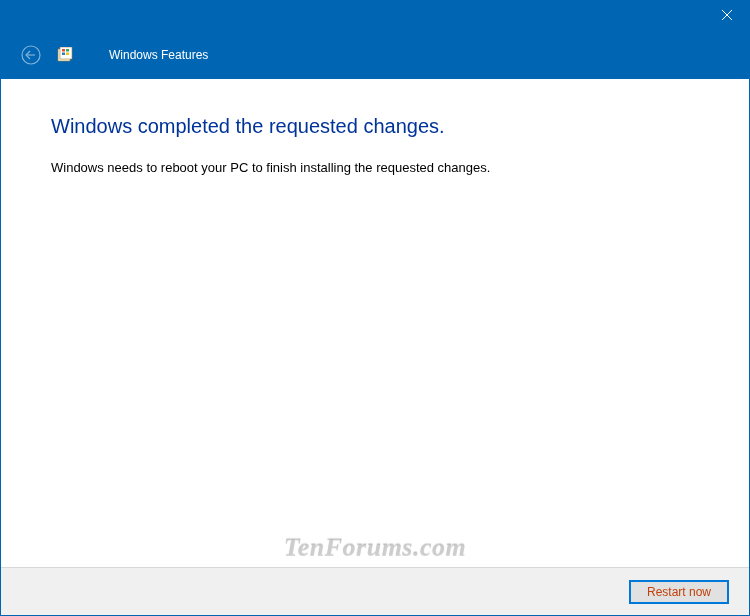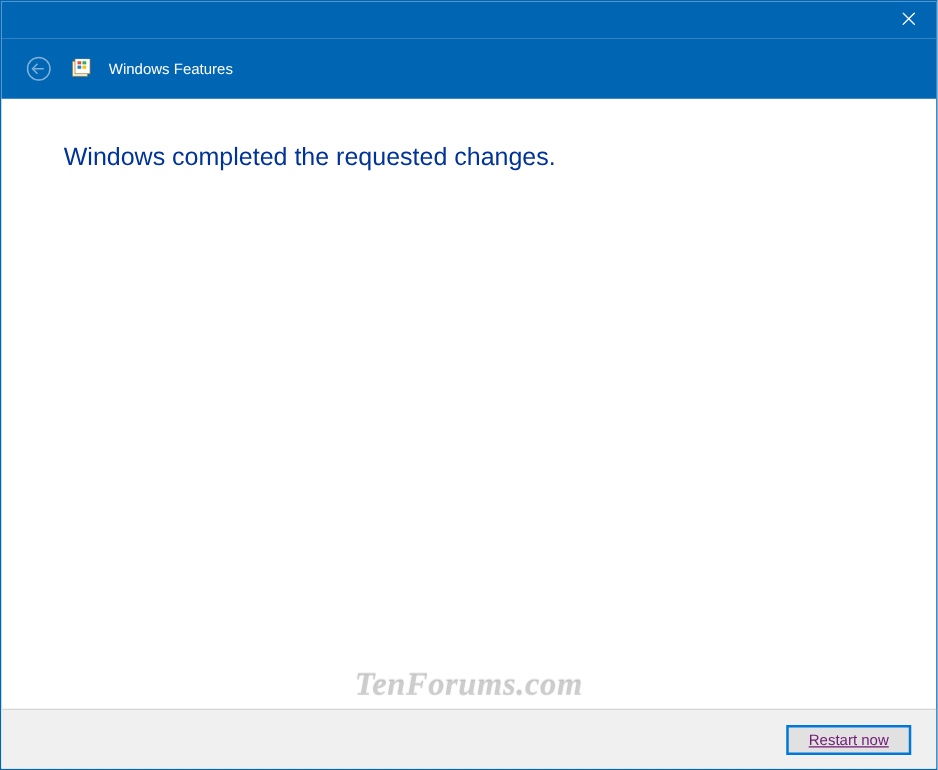--- a/index.html
+++ b/index.html
@@ -60,20 +60,21 @@
     }
     .app-icon {
       width: 16px;
       height: 16px;
       display: inline-block;
     }
     .header-title {
       color: #ffffff;
       font-size: 12px;
       font-weight: 400;
+      margin-left: 22px;
     }
     .content {
       padding: 36px 80px 0 50px;
     }
     .main-heading {
       color: #003399;
       font-size: 20px;
       font-weight: 400;
       margin-bottom: 22px;
     }
@@ -96,24 +97,23 @@
       padding-right: 20px;
       gap: 8px;
     }
     .btn {
       min-width: 100px;
       height: 24px;
       background: #e1e1e1;
       border: 1px solid #adadad;
       font-family: "Segoe UI", Tahoma, sans-serif;
       font-size: 12px;
-      color: #701a75;
+      color: #c2410c;
       cursor: pointer;
       padding: 0 14px;
-      text-decoration: underline;
     }
     .btn.primary {
       border: 2px solid #0078d7;
       background: #e1e1e1;
     }
     .watermark {
       position: absolute;
       left: 0;
       right: 0;
       bottom: 52px;
@@ -157,19 +157,20 @@
       <rect x="9" y="2" width="3" height="2.5" fill="#27ae60"></rect>
       <rect x="5" y="5.5" width="3" height="2.5" fill="#2980b9"></rect>
       <rect x="9" y="5.5" width="3" height="2.5" fill="#f1c40f"></rect>
     </svg>
   </span>
   <span class="header-title">Windows Features</span>
 </div>
 
 <div class="content">
   <h1 class="main-heading">Windows completed the requested changes.</h1>
+  <p class="body-text">Windows needs to reboot your PC to finish installing the requested changes.</p>
 </div>
 
 <div class="watermark">TenForums.com</div>
 
 <div class="footer">
   <button class="btn primary">Restart now</button>
 </div>
 
 </body></html>

